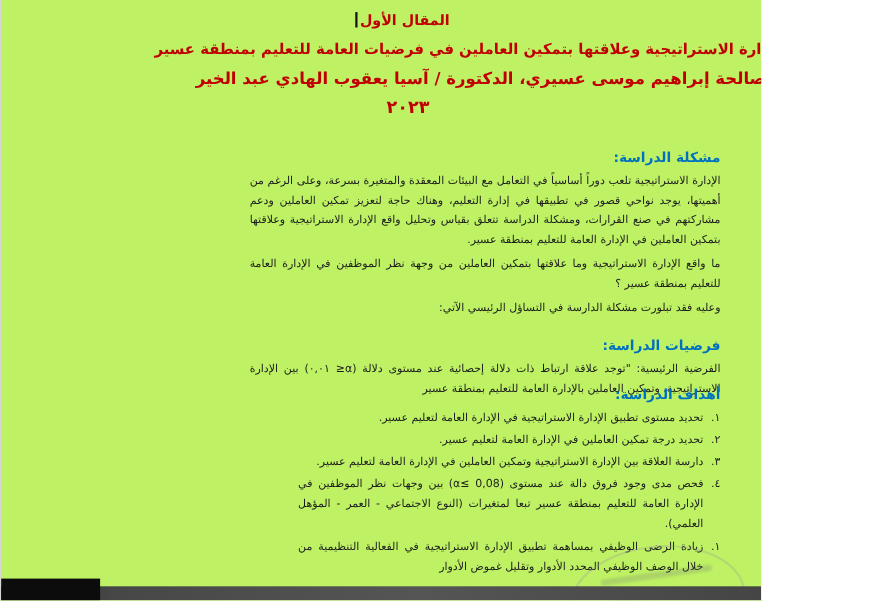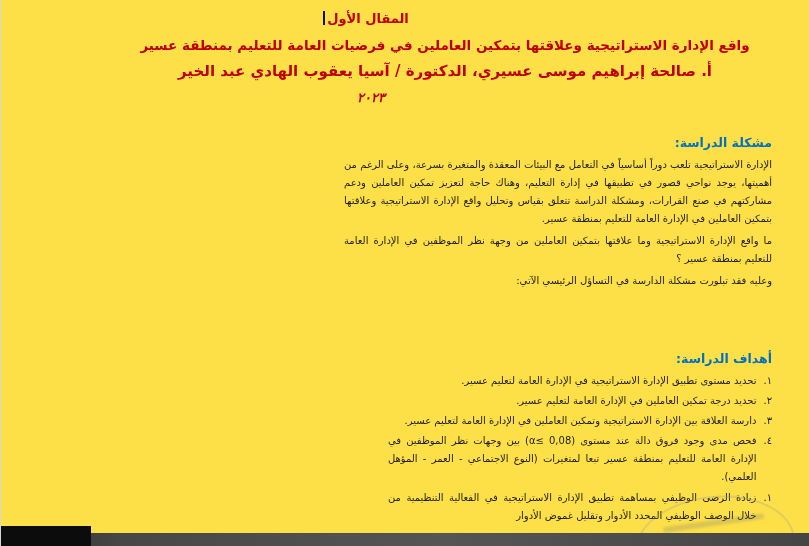--- a/index.html
+++ b/index.html
@@ -1,33 +1,33 @@
 <!DOCTYPE html>
 <html lang="ar"><head>
 <meta charset="utf-8">
 <style>
   html,body{margin:0;padding:0;}
   body{
     width:809px;height:546px;overflow:hidden;background:#ffffff;
     font-family:"DejaVu Sans",sans-serif;
   }
   .screen{
-    position:relative;width:809px;height:546px;background:#fde047;
+    position:relative;width:692px;height:546px;background:#bef264;
     overflow:hidden;border-left:1px solid #d6d6d6;box-sizing:border-box;
   }
 
   
   .t-line{
     position:absolute;text-align:center;color:#c00000;font-weight:bold;
     font-size:13px;white-space:nowrap;direction:rtl;line-height:16px;
   }
   #t1{top:11px;left:0;width:730px;}
   #t2{top:37px;left:80px;width:728px;font-size:13.5px;}
   #t3{top:63px;left:80px;width:728px;font-size:15px;}
-  #t4{top:90px;left:0;width:740px;font-size:13px;letter-spacing:2px;font-style:italic;}
+  #t4{top:90px;left:0;width:740px;font-size:16px;letter-spacing:2px;}
   .caret{
     display:inline-block;width:2px;height:14px;background:#111111;
     vertical-align:-2px;margin-right:2px;
   }
 
   
   .sec{
     position:absolute;right:37px;width:428px;direction:rtl;
     color:#1c1c1c;font-size:10px;
   }
@@ -83,20 +83,24 @@
   <div class="t-line" id="t3">أ. صالحة إبراهيم موسى عسيري، الدكتورة / آسيا يعقوب الهادي عبد الخير</div>
   <div class="t-line" id="t4">٢٠٢٣</div>
 
   <div class="sec" id="sec-problem">
     <h3 class="sec-heading">مشكلة الدراسة:</h3>
     <p>الإدارة الاستراتيجية تلعب دوراً أساسياً في التعامل مع البيئات المعقدة والمتغيرة بسرعة، وعلى الرغم من أهميتها، يوجد نواحي قصور في تطبيقها في إدارة التعليم، وهناك حاجة لتعزيز تمكين العاملين ودعم مشاركتهم في صنع القرارات، ومشكلة الدراسة تتعلق بقياس وتحليل واقع الإدارة الاستراتيجية وعلاقتها بتمكين العاملين في الإدارة العامة للتعليم بمنطقة عسير.</p>
     <p>ما واقع الإدارة الاستراتيجية وما علاقتها بتمكين العاملين من وجهة نظر الموظفين في الإدارة العامة للتعليم بمنطقة عسير ؟</p>
     <p>وعليه فقد تبلورت مشكلة الدارسة في التساؤل الرئيسي الآتي:</p>
   </div>
 
+  <div class="sec" id="sec-hypotheses">
+    <h3 class="sec-heading">فرضيات الدراسة:</h3>
+    <p>الفرضية الرئيسية: "توجد علاقة ارتباط ذات دلالة إحصائية عند مستوى دلالة (α≤ ٠,٠١) بين الإدارة الاستراتيجية، وتمكين العاملين بالإدارة العامة للتعليم بمنطقة عسير</p>
+  </div>
 
   <div class="sec" id="sec-objectives">
     <h3 class="sec-heading">أهداف الدراسة:</h3>
     <div class="li">
       <span class="num">١.</span>
       <span class="txt">تحديد مستوى تطبيق الإدارة الاستراتيجية في الإدارة العامة لتعليم عسير.</span>
     </div>
     <div class="li">
       <span class="num">٢.</span>
       <span class="txt">تحديد درجة تمكين العاملين في الإدارة العامة لتعليم عسير.</span>

